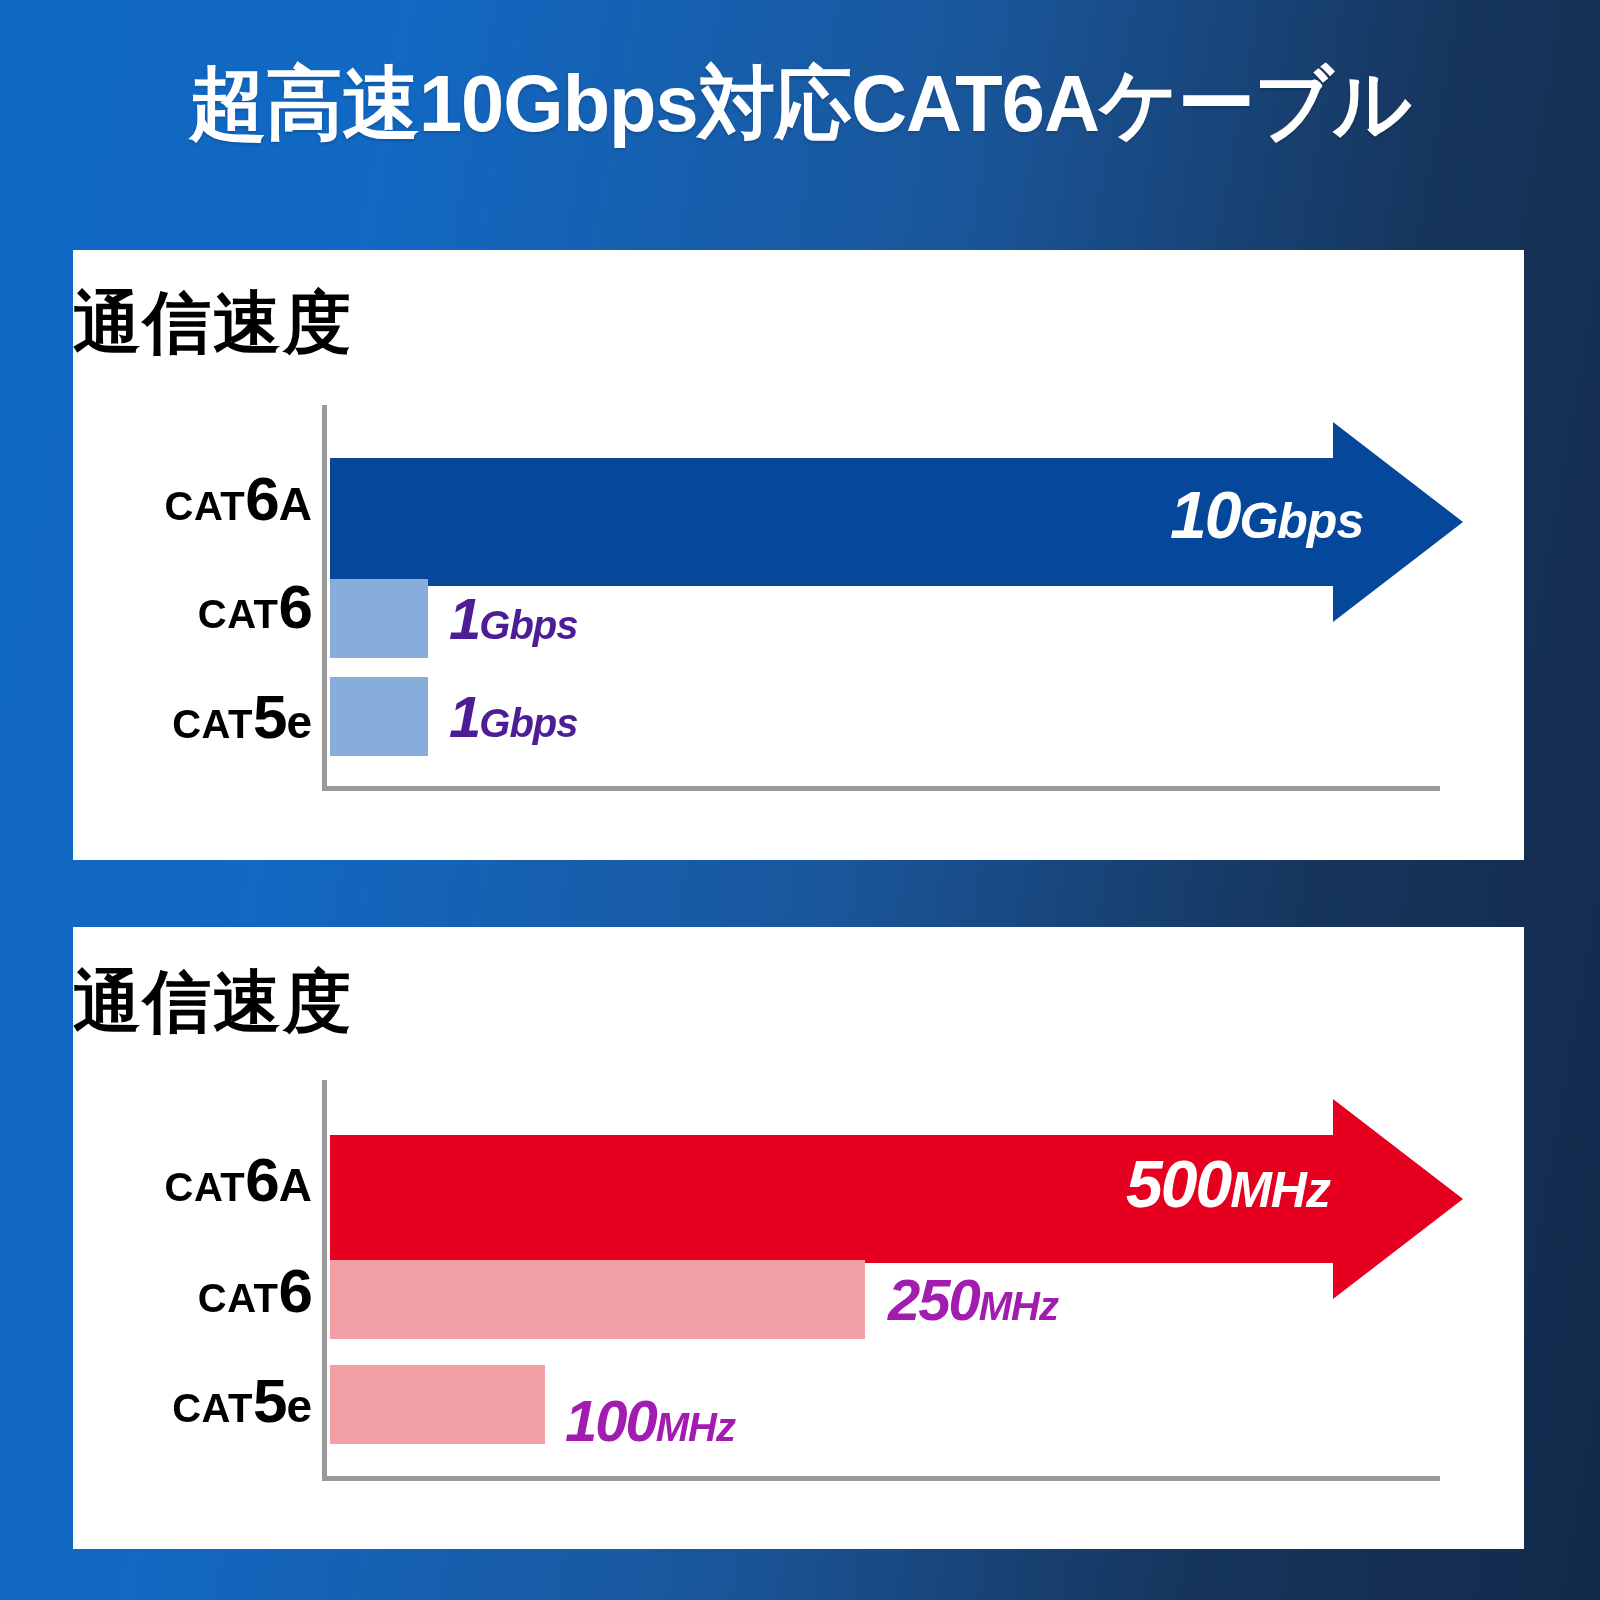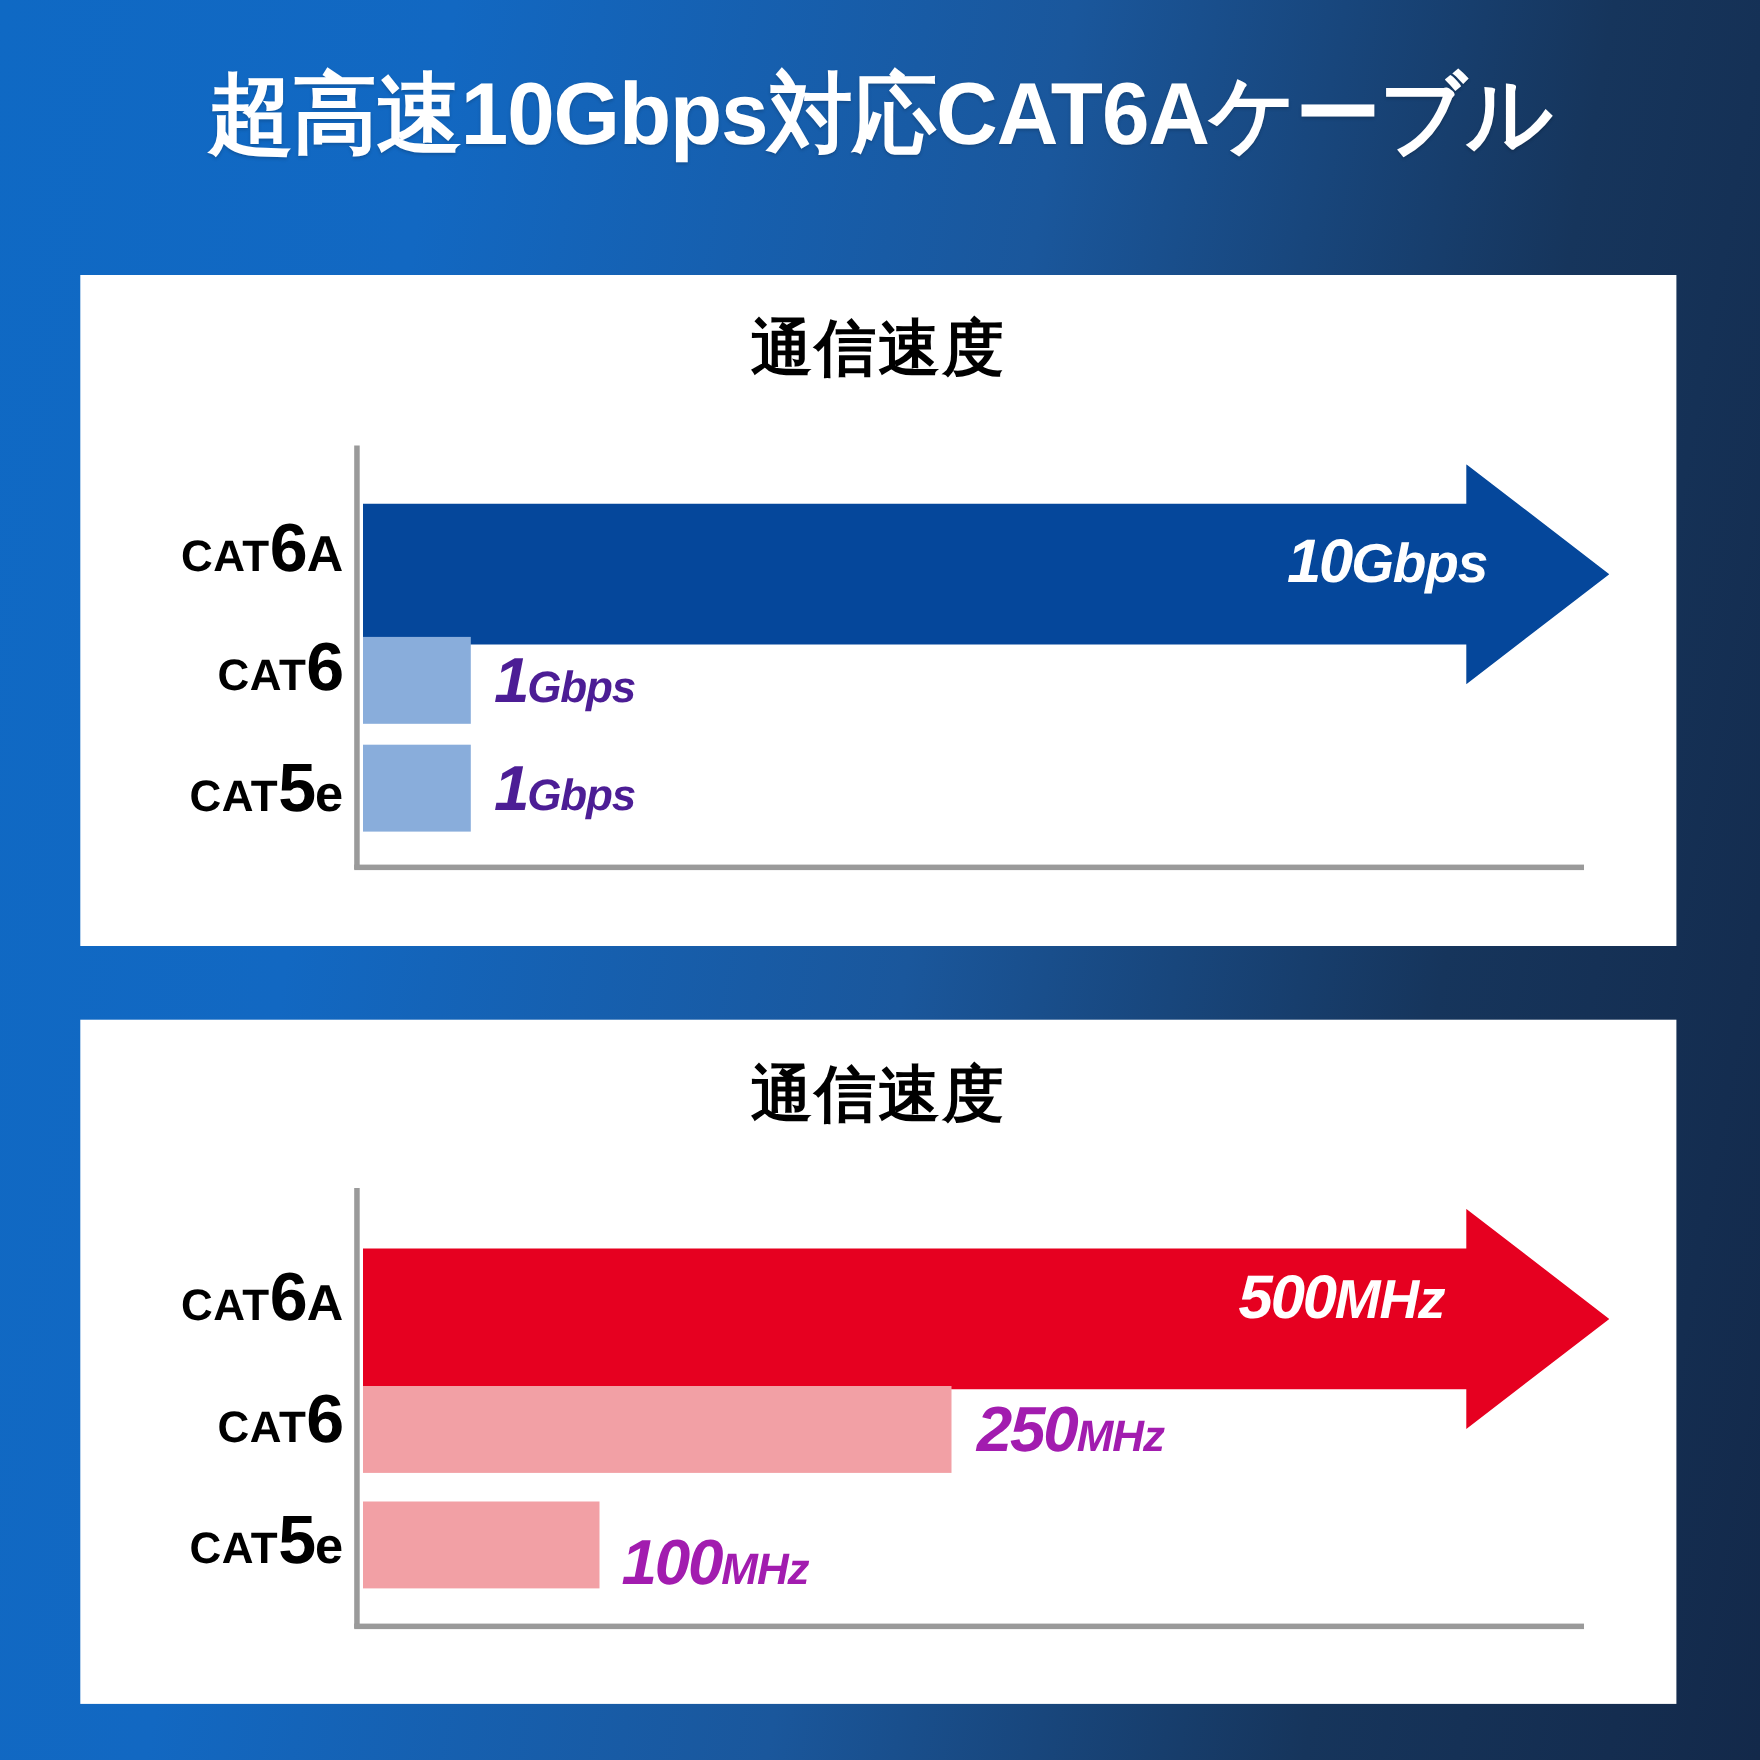--- a/index.html
+++ b/index.html
@@ -45,24 +45,23 @@
     width: 1451px;
     background: #ffffff;
   }
   #panel-speed { top: 250px;  height: 610px; }
   #panel-band  { top: 927px;  height: 622px; }
 
   .panel-title {
     position: absolute;
     left: 0;
     width: 100%;
-    text-align: center;
     color: #000000;
     font-weight: 700;
-    font-size: 56px;
+    font-size: 68px;
     line-height: 1;
     letter-spacing: 2px;
     white-space: nowrap;
   }
   #panel-speed .panel-title { top: 38px; }
   #panel-band  .panel-title { top: 40px; }
 
   
   .plot {
     position: absolute;
@@ -112,21 +111,21 @@
   .arrow svg { display: block; width: 100%; height: 100%; }
 
   
   .value {
     position: absolute;
     white-space: nowrap;
     font-weight: 700;
     font-style: italic;
     line-height: 1;
   }
-  .value .big   { font-size: 56px; letter-spacing: -2px; }
+  .value .big   { font-size: 66px; letter-spacing: -2px; }
   .value .unit  { font-size: 50px; letter-spacing: -1px; }
 
   .value-inside      { color: #ffffff; }
   .value-soft-blue   { color: #4c1d95; }
   .value-soft-red    { color: #a21caf; }
 
   .value-small .big  { font-size: 58px; }
   .value-small .unit { font-size: 40px; }
 </style>
 </head>

